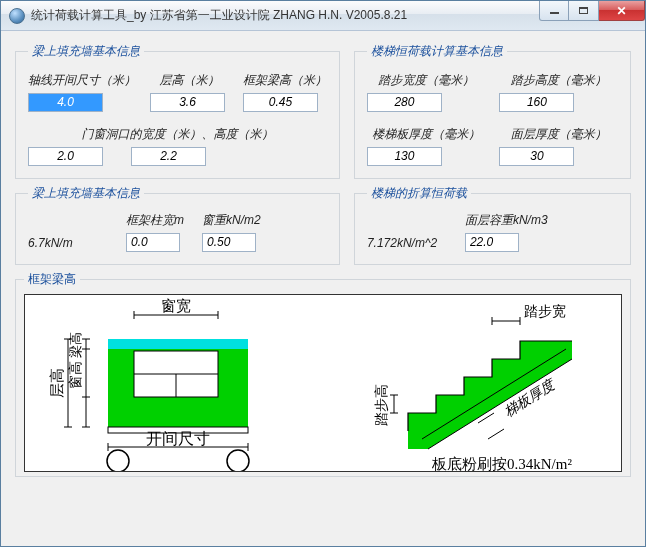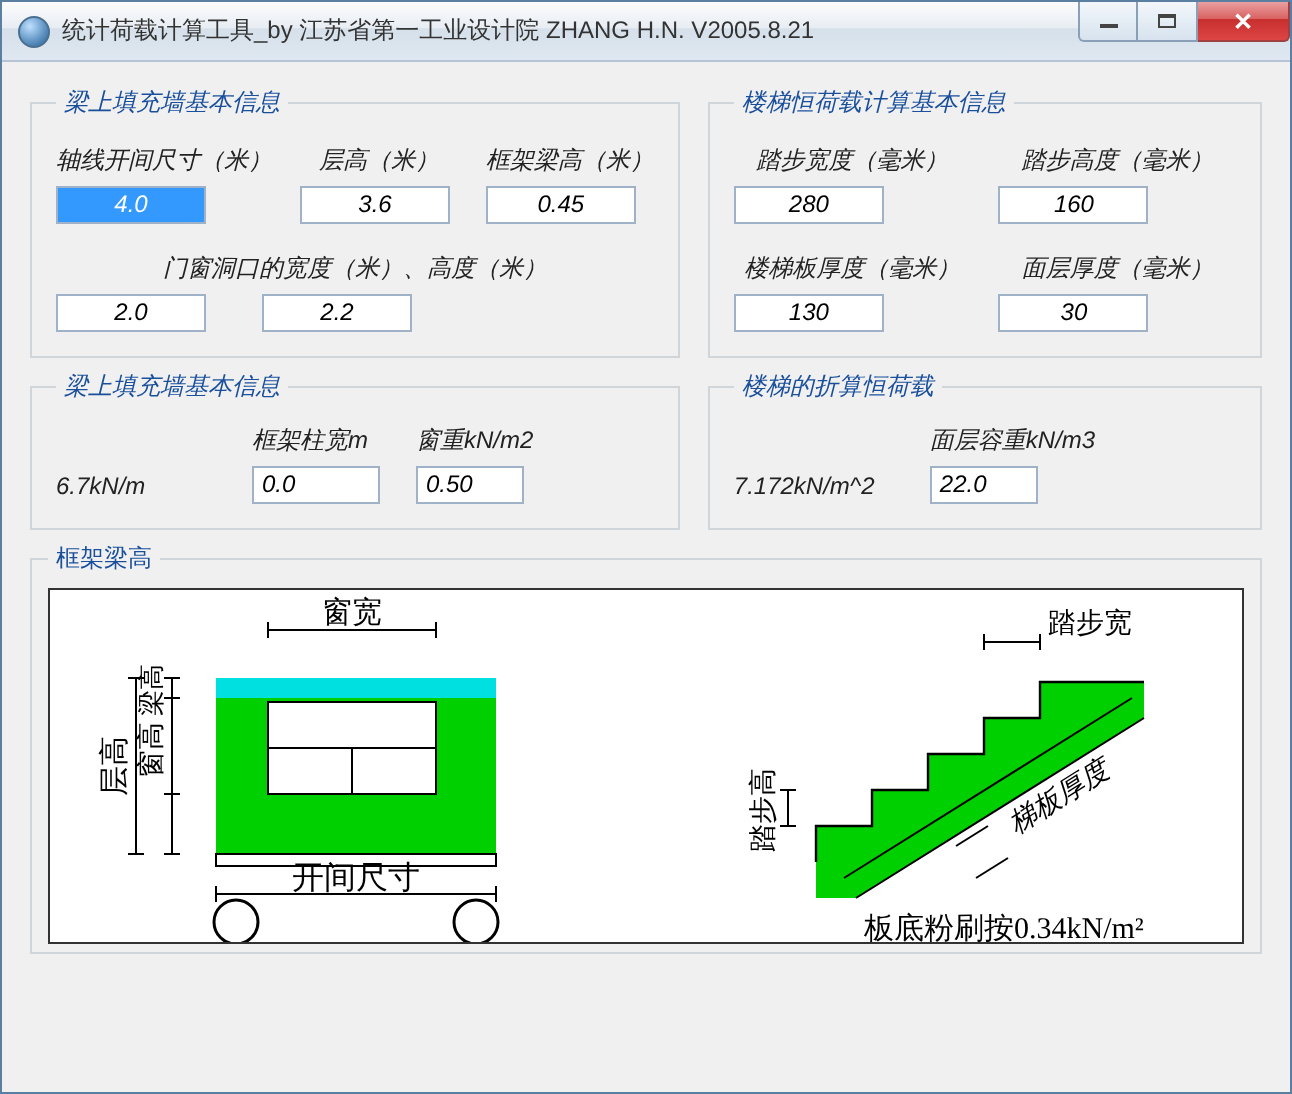--- a/index.html
+++ b/index.html
@@ -208,21 +208,21 @@
       </fieldset>
     </div>
 
     <div class="row2">
       <fieldset class="group col">
         <legend>梁上填充墙基本信息</legend>
         <div class="result-row">
           <span class="result-val">6.7kN/m</span>
           <div class="stack">
             <span class="field-label">框架柱宽m</span>
-            <span class="text-input" style="width:64px">0.0</span>
+            <span class="text-input" style="width:54px">0.0</span>
           </div>
           <div class="stack">
             <span class="field-label">窗重kN/m2</span>
             <span class="text-input" style="width:54px">0.50</span>
           </div>
         </div>
       </fieldset>
 
       <fieldset class="group col" style="flex:0.84">
         <legend>楼梯的折算恒荷载</legend>

